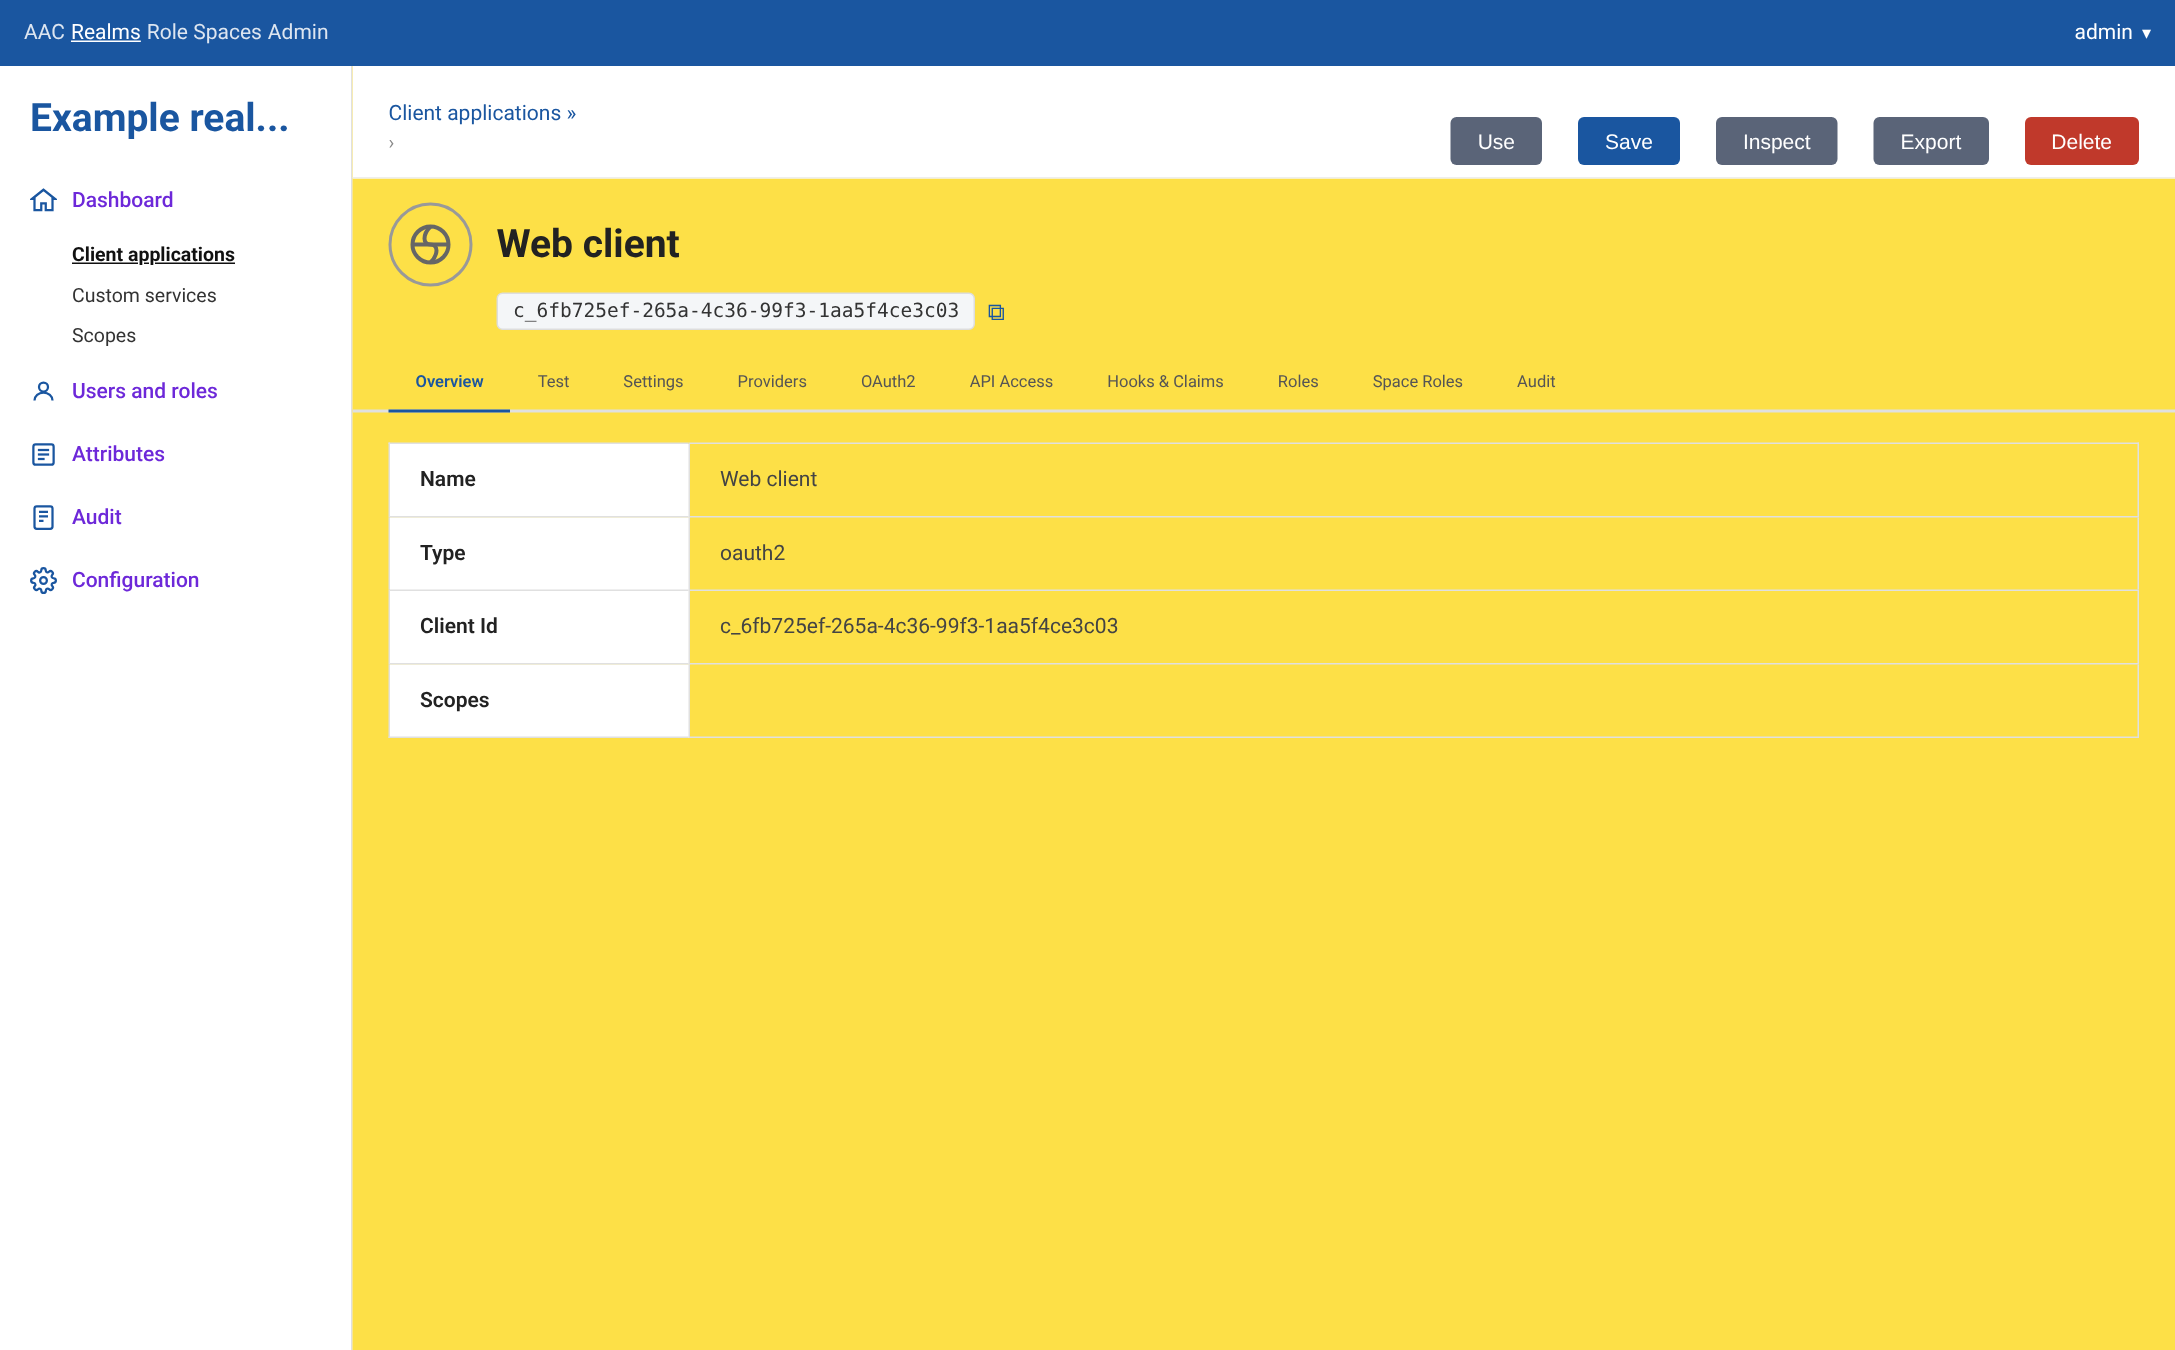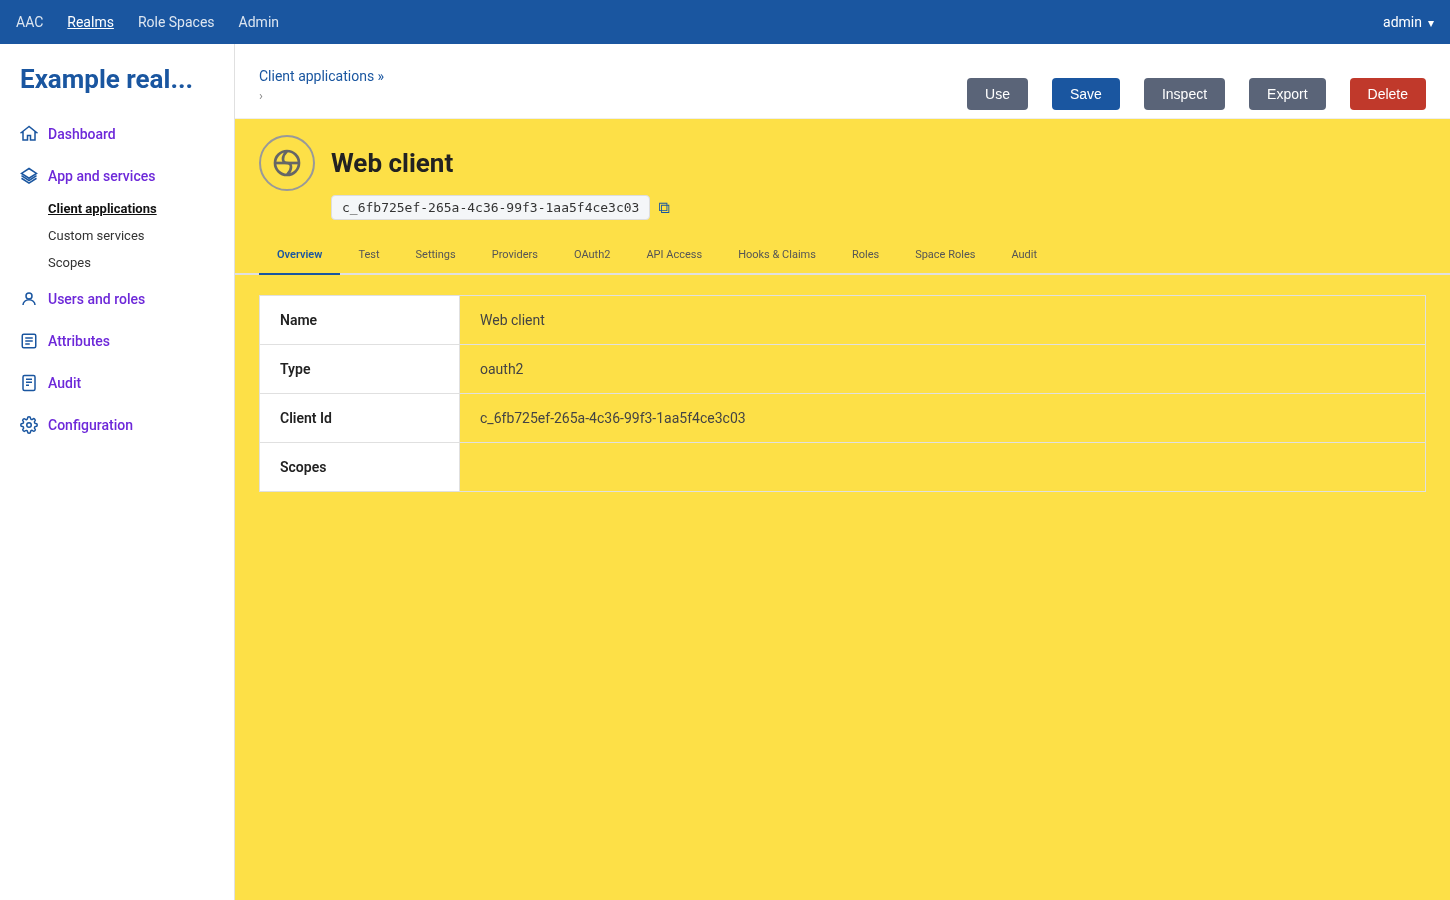--- a/index.html
+++ b/index.html
@@ -8,21 +8,21 @@
     
     .top-nav {
       background: #1a56a0;
       color: white;
       height: 44px;
       display: flex;
       align-items: center;
       padding: 0 16px;
       justify-content: space-between;
     }
-    .top-nav-left { display: flex; gap: 24px; align-items: center; }
+    .top-nav-left { display: flex; gap: 4px; align-items: center; }
     .top-nav a { color: white; text-decoration: none; font-size: 14px; opacity: 0.85; }
     .top-nav a.active { opacity: 1; text-decoration: underline; }
     .top-nav-right { display: flex; align-items: center; gap: 6px; color: white; font-size: 14px; cursor: pointer; }
     .chevron-down::after { content: '▾'; font-size: 12px; }
 
     
     .layout { display: flex; height: calc(900px - 44px); }
 
     
     .sidebar {
@@ -203,30 +203,20 @@
         <span class="sidebar-icon">
           <svg viewBox="0 0 24 24" fill="none" stroke="#1a56a0" stroke-width="2" xmlns="http://www.w3.org/2000/svg">
             <polygon points="12,2 2,10 4,10 4,20 10,20 10,14 14,14 14,20 20,20 20,10 22,10"></polygon>
           </svg>
         </span>
         <span>Dashboard</span>
       </div>
     </div>
 
     <div class="sidebar-section">
-      <div class="sidebar-item">
-        <span class="sidebar-icon">
-          <svg viewBox="0 0 24 24" fill="none" stroke="#1a56a0" stroke-width="2">
-            <polygon points="12,2 22,8.5 12,15 2,8.5"></polygon>
-            <polyline points="2,15 12,21.5 22,15"></polyline>
-            <polyline points="2,11.5 12,18 22,11.5"></polyline>
-          </svg>
-        </span>
-        <span>App and services</span>
-      </div>
       <div class="sidebar-sub">
         <div class="sidebar-sub-item active">Client applications</div>
         <div class="sidebar-sub-item">Custom services</div>
         <div class="sidebar-sub-item">Scopes</div>
       </div>
     </div>
 
     <div class="sidebar-section">
       <div class="sidebar-item">
         <span class="sidebar-icon">

